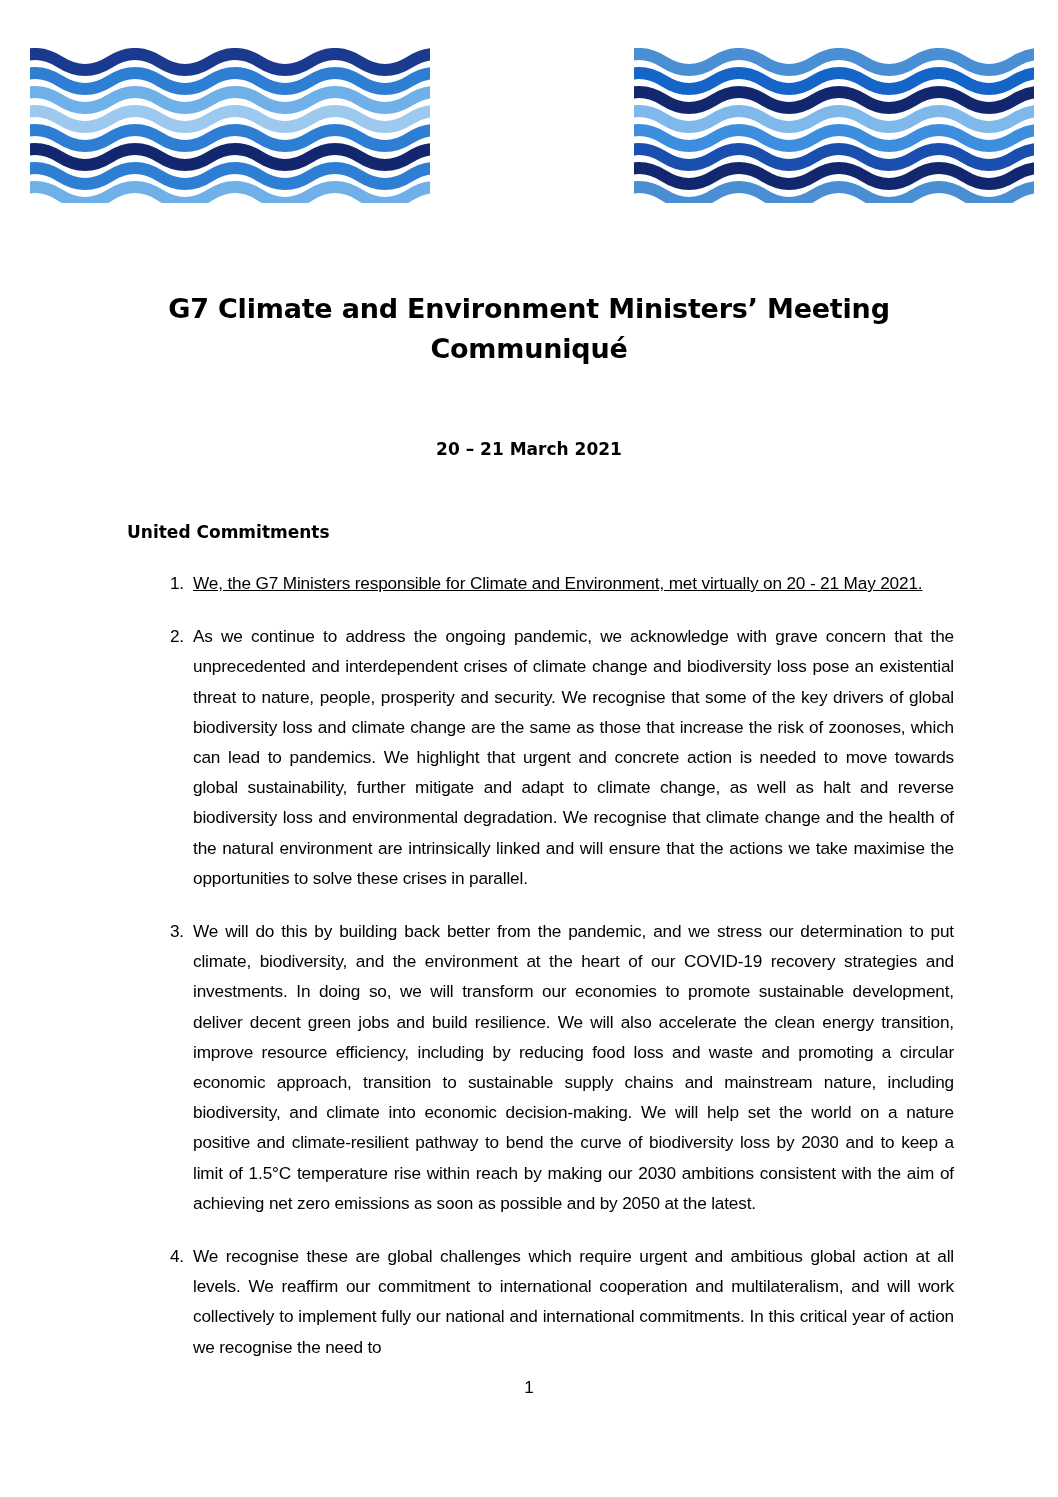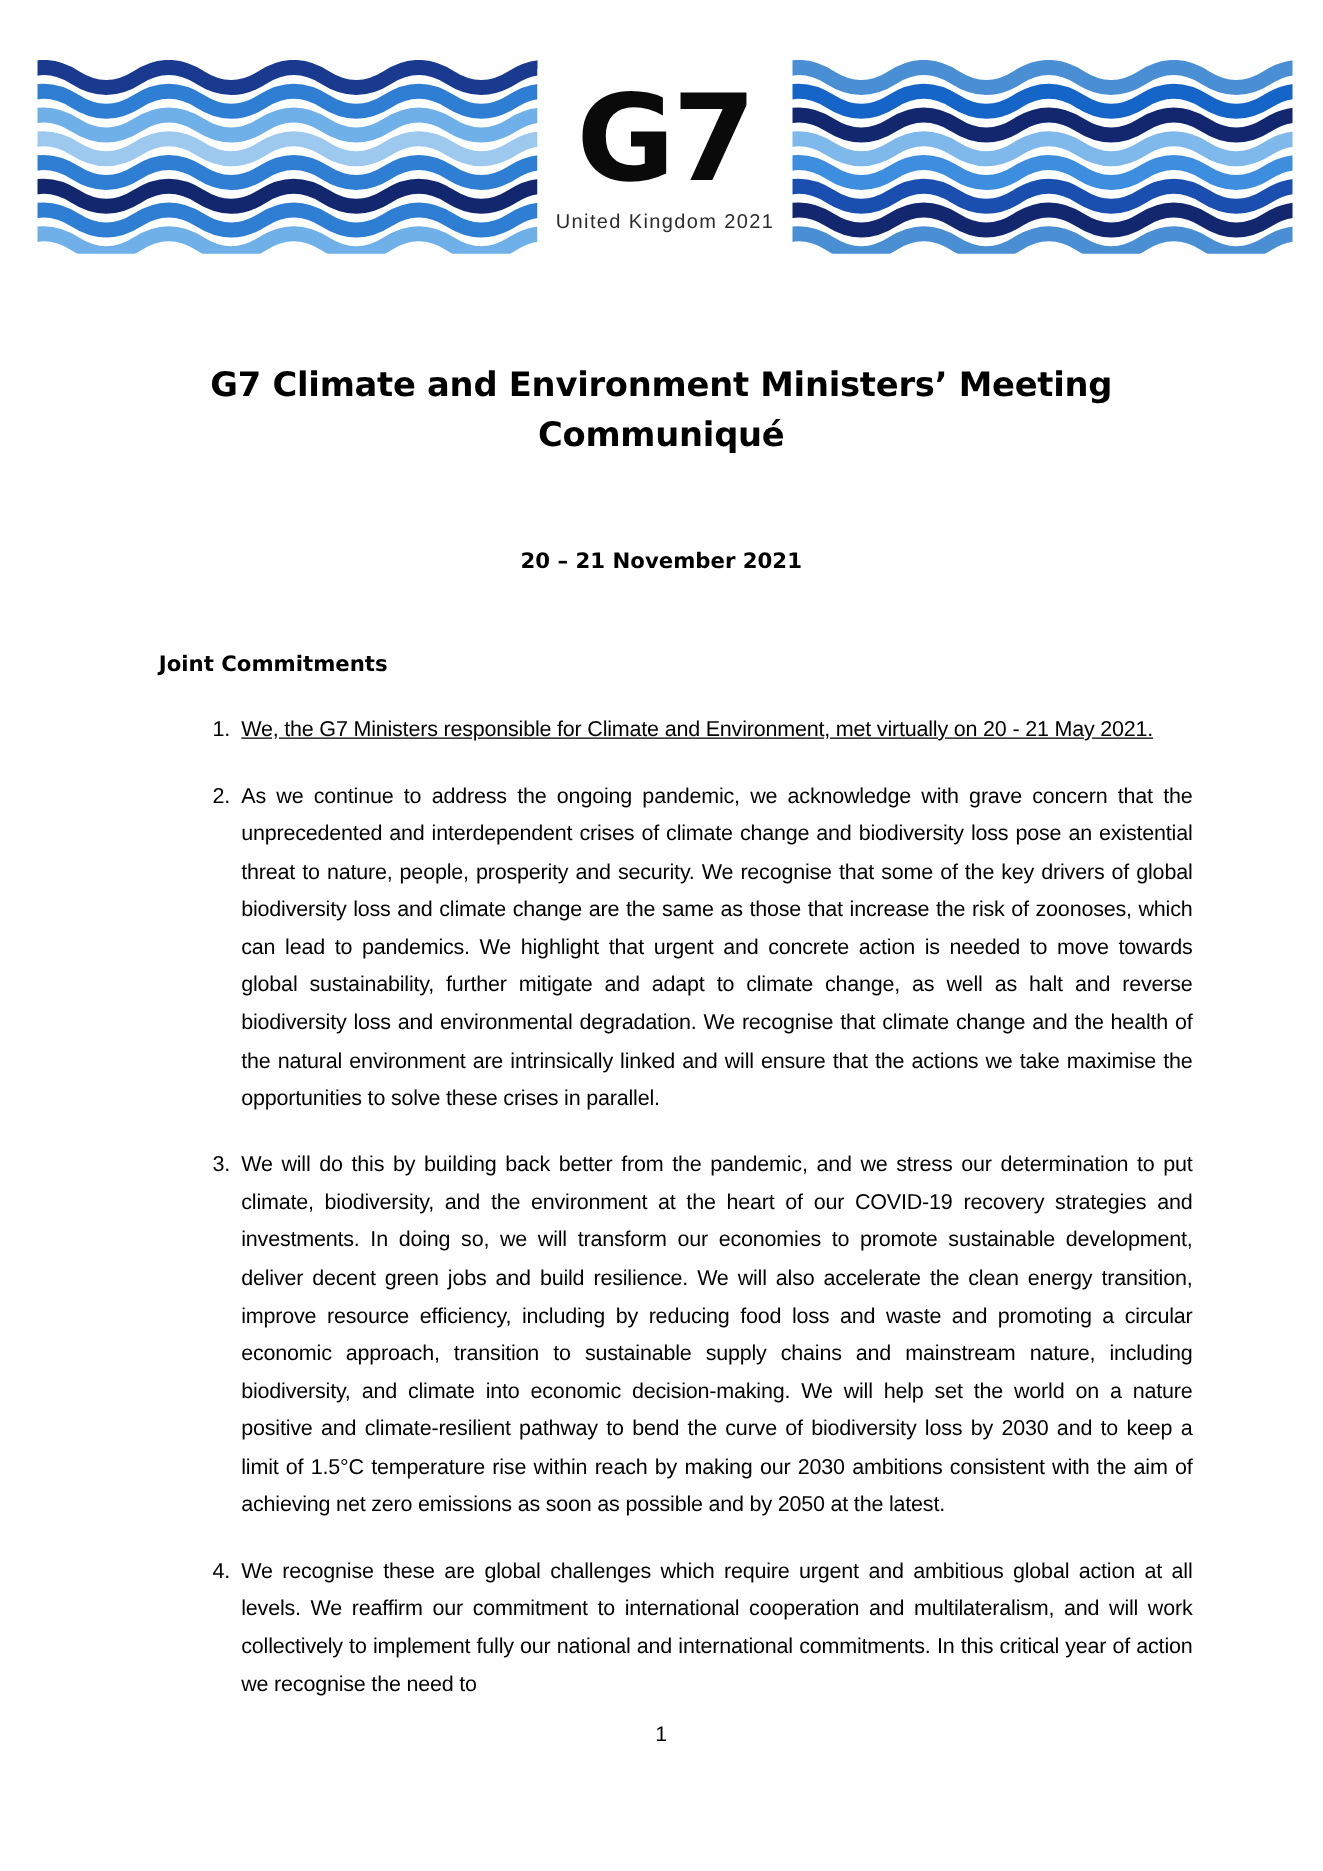--- a/index.html
+++ b/index.html
@@ -172,24 +172,20 @@
           <path d="M -20 52 Q 5 36 30 52 T 80 52 T 130 52 T 180 52 T 230 52 T 280 52 T 330 52 T 380 52 T 430 52" stroke="#6fb0e8"></path>
           <path d="M -20 71 Q 5 55 30 71 T 80 71 T 130 71 T 180 71 T 230 71 T 280 71 T 330 71 T 380 71 T 430 71" stroke="#9ec9ef"></path>
           <path d="M -20 90 Q 5 74 30 90 T 80 90 T 130 90 T 180 90 T 230 90 T 280 90 T 330 90 T 380 90 T 430 90" stroke="#2e7fd4"></path>
           <path d="M -20 109 Q 5 93 30 109 T 80 109 T 130 109 T 180 109 T 230 109 T 280 109 T 330 109 T 380 109 T 430 109" stroke="#12276e"></path>
           <path d="M -20 128 Q 5 112 30 128 T 80 128 T 130 128 T 180 128 T 230 128 T 280 128 T 330 128 T 380 128 T 430 128" stroke="#2e7fd4"></path>
           <path d="M -20 147 Q 5 131 30 147 T 80 147 T 130 147 T 180 147 T 230 147 T 280 147 T 330 147 T 380 147 T 430 147" stroke="#6fb0e8"></path>
         </g>
       </svg>
     </div>
 
-    <div class="logo-block">
-      <div class="logo-g7">G7</div>
-      <div class="logo-tagline">United Kingdom 2021</div>
-    </div>
 
     <div class="wave-right">
       <svg viewBox="0 0 400 155" preserveAspectRatio="none" xmlns="http://www.w3.org/2000/svg">
         <g fill="none" stroke-width="12" stroke-linecap="round">
           <path d="M -20 14 Q 5 -2 30 14 T 80 14 T 130 14 T 180 14 T 230 14 T 280 14 T 330 14 T 380 14 T 430 14" stroke="#4a8fd4"></path>
           <path d="M -20 33 Q 5 17 30 33 T 80 33 T 130 33 T 180 33 T 230 33 T 280 33 T 330 33 T 380 33 T 430 33" stroke="#1565c8"></path>
           <path d="M -20 52 Q 5 36 30 52 T 80 52 T 130 52 T 180 52 T 230 52 T 280 52 T 330 52 T 380 52 T 430 52" stroke="#12276e"></path>
           <path d="M -20 71 Q 5 55 30 71 T 80 71 T 130 71 T 180 71 T 230 71 T 280 71 T 330 71 T 380 71 T 430 71" stroke="#7fb8ea"></path>
           <path d="M -20 90 Q 5 74 30 90 T 80 90 T 130 90 T 180 90 T 230 90 T 280 90 T 330 90 T 380 90 T 430 90" stroke="#3d8ede"></path>
           <path d="M -20 109 Q 5 93 30 109 T 80 109 T 130 109 T 180 109 T 230 109 T 280 109 T 330 109 T 380 109 T 430 109" stroke="#1a4fb0"></path>
@@ -199,24 +195,24 @@
       </svg>
     </div>
 
   </div>
 
   <div class="doc">
 
     <h1 class="title">G7 Climate and Environment Ministers’ Meeting Communiqué</h1>
 
     <div class="subtitle">
-      <div>20 – 21 November 2021</div>
+      <div>20 – 21 March 2021</div>
     </div>
 
-    <div class="section-heading">Joint Commitments</div>
+    <div class="section-heading">United Commitments</div>
 
     <ol class="commitments">
       <li class="p1">
         <span class="num">1.</span>
         <span class="body">We, the G7 Ministers responsible for Climate and Environment, met virtually on 20 - 21 May 2021.</span>
       </li>
       <li class="p2">
         <span class="num">2.</span>
         <span class="body">As we continue to address the ongoing pandemic, we acknowledge with grave concern that the unprecedented and interdependent crises of climate change and biodiversity loss pose an existential threat to nature, people, prosperity and security. We recognise that some of the key drivers of global biodiversity loss and climate change are the same as those that increase the risk of zoonoses, which can lead to pandemics. We highlight that urgent and concrete action is needed to move towards global sustainability, further mitigate and adapt to climate change, as well as halt and reverse biodiversity loss and environmental degradation. We recognise that climate change and the health of the natural environment are intrinsically linked and will ensure that the actions we take maximise the opportunities to solve these crises in parallel.</span>
       </li>

